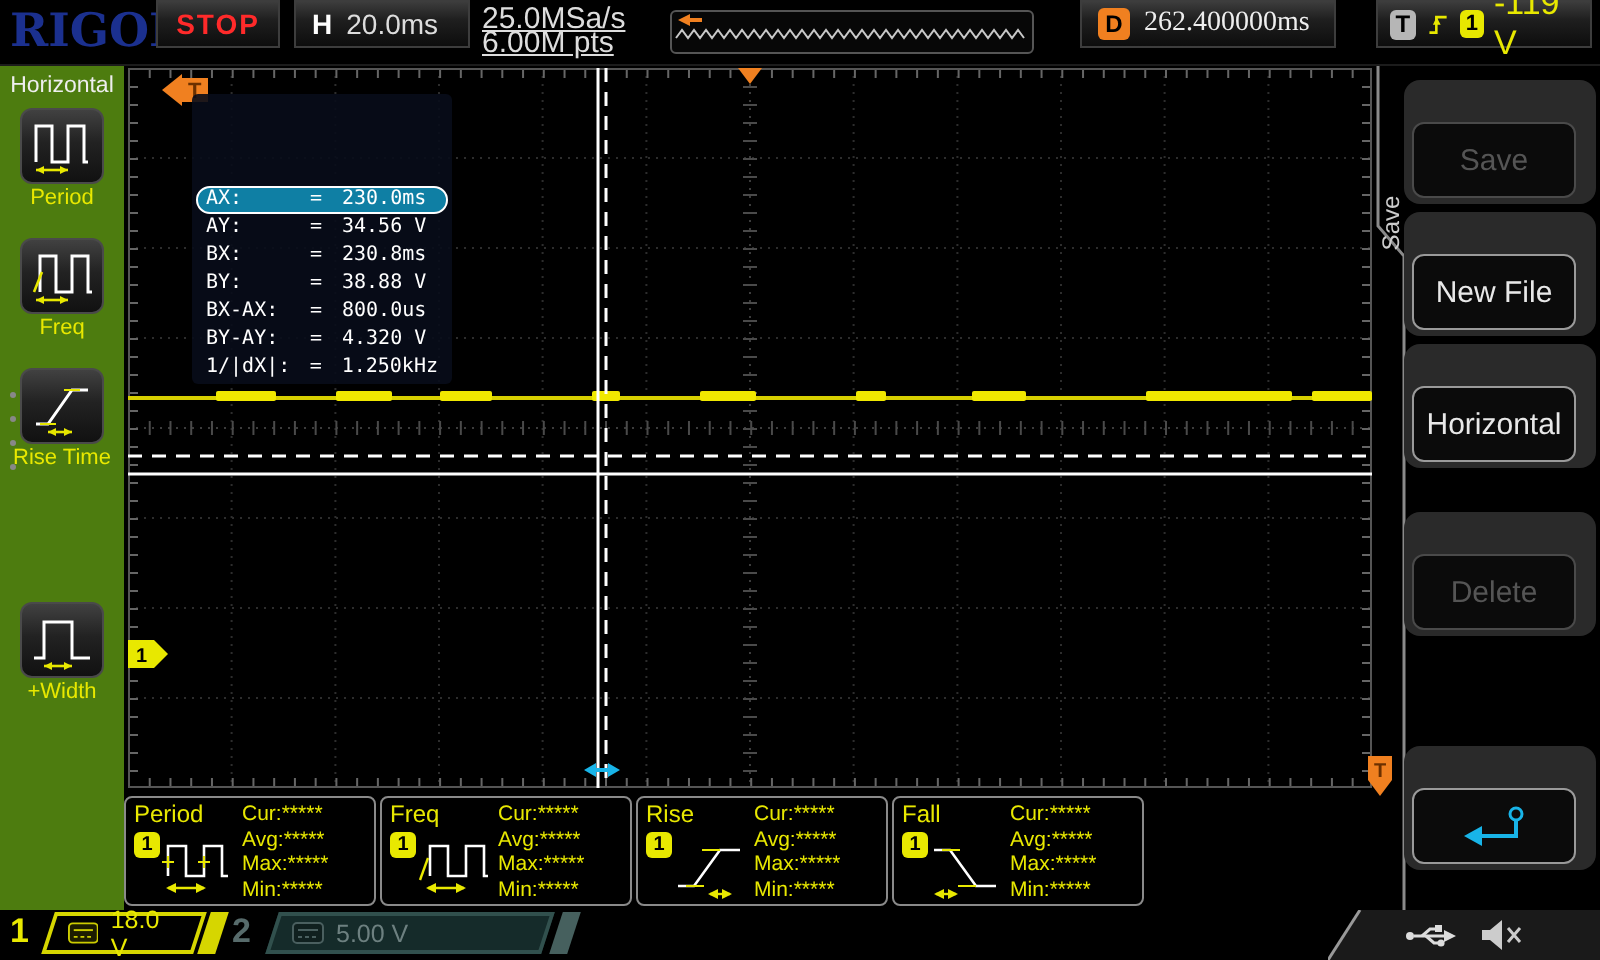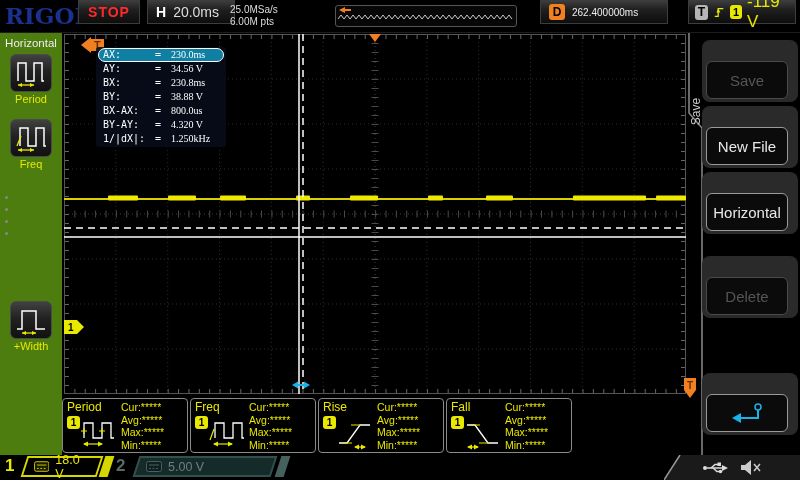--- a/index.html
+++ b/index.html
@@ -12,49 +12,49 @@
   .topbar { position:absolute; left:0; top:0; width:800px; height:33px; background:#000; border-bottom:1px solid #1c1c1c; }
   .logo { position:absolute; left:5px; top:2px; font-family:"DejaVu Serif", serif; font-weight:bold; font-size:23px; color:#1b308f; letter-spacing:0px; }
   .tb-box { position:absolute; height:24px; top:0; border:1px solid #3d3d3d; border-radius:0;
     background:linear-gradient(180deg,#3c3c3c 0%,#1f1f1f 40%,#0d0d0d 100%);
     display:flex; align-items:center; padding:0 8px; gap:7px; }
   .stop-box { left:78px; width:62px; justify-content:center; }
   .stop-txt { color:#ff2a2a; font-weight:bold; font-size:14px; letter-spacing:1px; }
   .h-box { left:147px; width:88px; }
   .h-lab { color:#fff; font-weight:bold; font-size:14px; }
   .h-val { color:#ddd; font-size:14px; }
-  .acq { position:absolute; left:230px; top:4px; font-size:10px; line-height:12px; color:#ddd; }
+  .acq { position:absolute; left:241px; top:4px; font-size:15px; line-height:12px; color:#ddd;text-decoration:underline; }
   .preview { position:absolute; left:335px; top:5px; width:182px; height:22px; border:1px solid #555; border-radius:3px; background:#070707; }
   .d-box { left:540px; width:128px; }
   .d-badge { width:16px; height:16px; background:#f08020; color:#000; font-weight:bold; font-size:12px; border-radius:3px; display:flex; align-items:center; justify-content:center; }
-  .d-val { color:#eee; font-size:10px; }
+  .d-val { color:#eee; font-size:14px;font-family:Liberation Serif, serif; }
   .t-box { left:688px; width:108px; gap:5px; padding:0 6px; }
   .t-badge { width:15px; height:15px; background:#b6b6b6; color:#000; font-weight:bold; font-size:12px; border-radius:3px; display:flex; align-items:center; justify-content:center; }
   .t-src { width:14px; height:14px; background:#e8e800; color:#000; font-weight:bold; font-size:11px; border-radius:3px; display:flex; align-items:center; justify-content:center; }
   .t-val { color:#e8e800; font-size:17px; }
   
   .left-menu { position:absolute; left:0; top:33px; width:62px; height:422px; background:#4d7c0f; }
   .lm-title { position:absolute; left:0; top:4px; width:62px; text-align:center; color:#eee; font-size:11.5px; }
   .menu-item { position:absolute; left:0; width:62px; text-align:center; }
   .mi-btn { width:42px; height:38px; margin:0 auto; border:1px solid #4a4a4a; border-radius:6px;
     background:linear-gradient(180deg,#414141 0%,#222 45%,#111 100%); display:flex; align-items:center; justify-content:center; }
   .mi-lab { display:block; margin-top:1px; color:#e8e800; font-size:11px; }
   .lm-dots { position:absolute; left:5px; top:163px; }
   .lm-dots i { display:block; width:3px; height:3px; border-radius:50%; background:#888; margin-bottom:9px; }
   
   .display { position:absolute; left:64px; top:34px; width:622px; height:360px; background:#000; }
   
   .cursor-panel { position:absolute; left:96px; top:47px; width:130px; z-index:4;
     background:rgba(8,12,26,0.9); border-radius:3px; padding:1px 2px;
     font-family:"DejaVu Sans Mono", monospace; font-size:10px; color:#fff; }
   .cp-row { display:flex; line-height:12px; padding:0 4px; border:1px solid transparent; border-radius:8px; }
-  .cp-row.sel { background:#0f7fa4; border-color:#fff; }
+  .cp-row.sel { background:#0f7fa4; border-color:#fff;margin-top:45px; }
   .cp-label { width:52px; }
   .cp-eq { width:16px; }
-  .cp-val { flex:1;font-family:Liberation Serif, serif; }
+  .cp-val { flex:1; }
   
   .right-menu { position:absolute; left:688px; top:33px; width:112px; height:422px; background:#000; }
   .save-tab { position:absolute; left:-15px; top:72px; width:44px; height:13px; text-align:center;
     transform:rotate(-90deg); color:#ccc; font-size:12px; }
   .slot { position:absolute; left:14px; width:96px; height:62px; background:#2a2a2a; border-radius:8px; }
   .rm-btn { position:absolute; left:4px; bottom:3px; width:82px; height:38px; background:#0b0b0b;
     border:1px solid #9a9a9a; border-radius:6px; color:#e8e8e8; font-size:15px;
     display:flex; align-items:center; justify-content:center; }
   .rm-btn.dim { color:#555; border-color:#4a4a4a; }
   
@@ -146,20 +146,32 @@
           <path d="M6 24V6h8v18h8V6h8v18h2" stroke="#fff" stroke-width="1.5" fill="none"></path>
           <path d="M3 24l4-10" stroke="#e8e800" stroke-width="1.3"></path>
           <path d="M4 28h16" stroke="#e8e800" stroke-width="1.3"></path>
           <polygon points="4,28 8,26 8,30" fill="#e8e800"></polygon>
             <polygon points="20,28 16,26 16,30" fill="#e8e800"></polygon>
         </svg>
       </div>
       <span class="mi-lab">Freq</span>
     </div>
 
+    <div class="menu-item" style="top:151px">
+      <div class="mi-btn">
+        <svg width="34" height="32" viewBox="0 0 34 32">
+          <path d="M4 25h6l12-17h8" stroke="#fff" stroke-width="1.5" fill="none"></path>
+          <path d="M6 25h8M18 8h8" stroke="#e8e800" stroke-width="1"></path>
+          <path d="M10 29h12" stroke="#e8e800" stroke-width="1.3"></path>
+          <polygon points="10,29 14,27 14,31" fill="#e8e800"></polygon>
+            <polygon points="22,29 18,27 18,31" fill="#e8e800"></polygon>
+        </svg>
+      </div>
+      <span class="mi-lab">Rise Time</span>
+    </div>
 
 
     <div class="menu-item" style="top:268px">
       <div class="mi-btn">
         <svg width="34" height="32" viewBox="0 0 34 32">
           <path d="M3 25h5V7h14v18h9" stroke="#fff" stroke-width="1.5" fill="none"></path>
           <path d="M8 29h14" stroke="#e8e800" stroke-width="1.3"></path>
           <polygon points="8,29 12,27 12,31" fill="#e8e800"></polygon>
             <polygon points="22,29 18,27 18,31" fill="#e8e800"></polygon>
         </svg>

